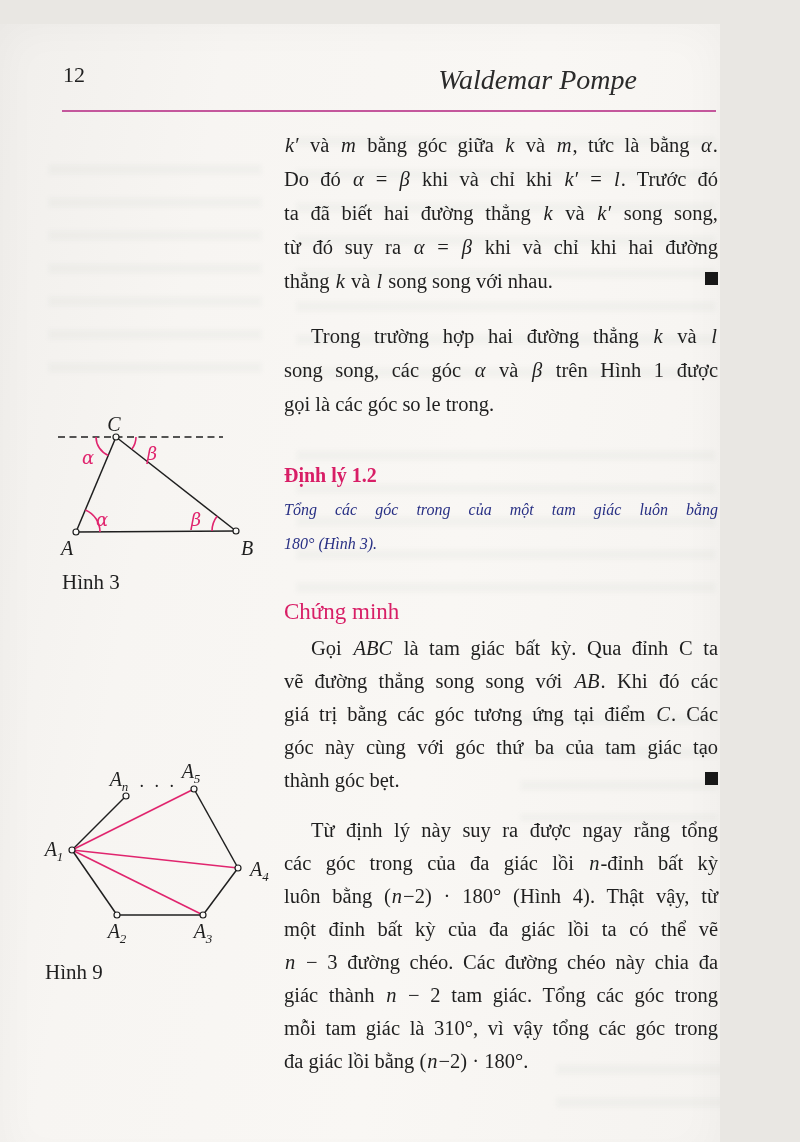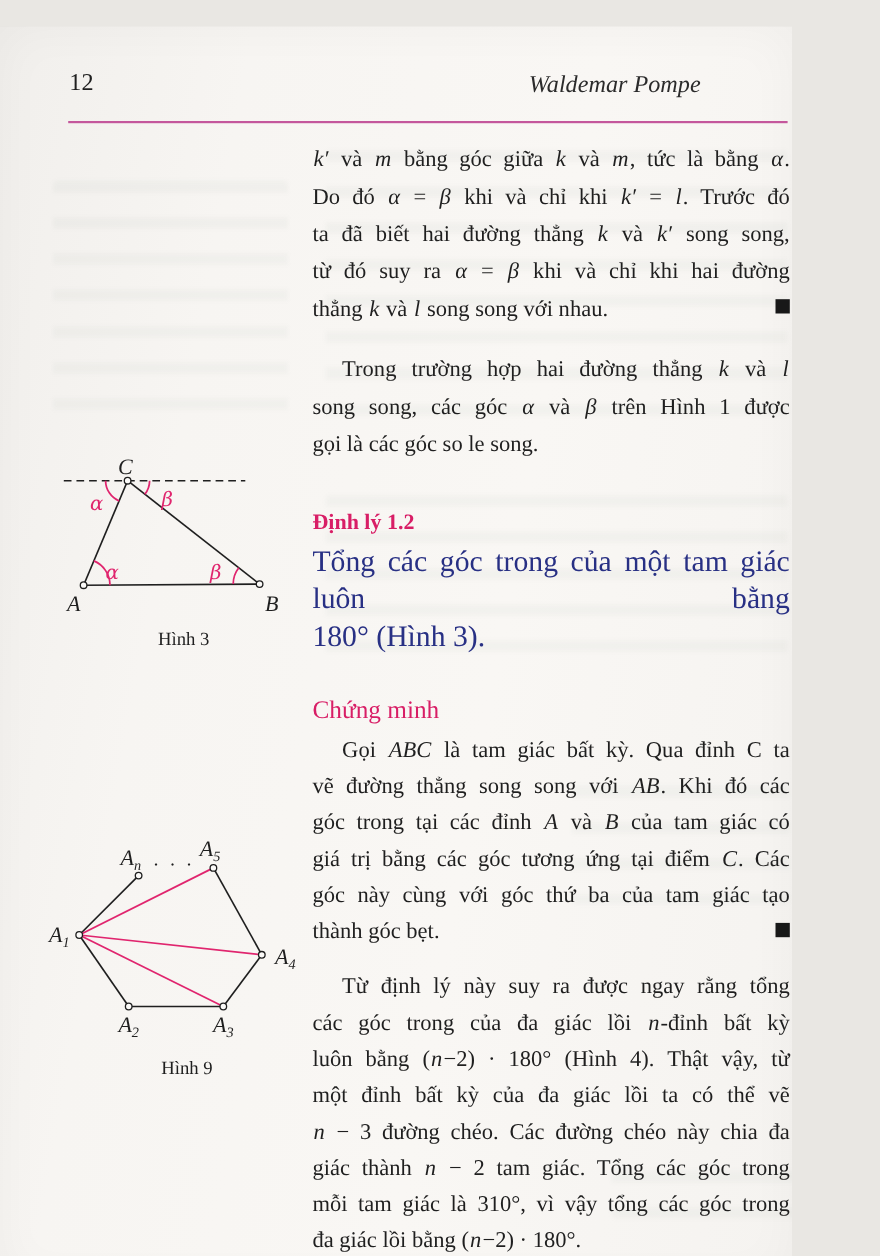--- a/index.html
+++ b/index.html
@@ -13,41 +13,41 @@
   *{box-sizing:border-box;}
   body{margin:0;background:#e9e7e3;}
   .page{
     position:relative;width:720px;height:1142px;overflow:hidden;
     background:linear-gradient(100deg,#f1efec 0%,#f7f5f2 25%,#f9f7f4 60%,#f5f3f0 100%);
     box-shadow:inset 0 0 45px rgba(0,0,0,0.035);
     font-family:"Liberation Serif","DejaVu Serif",serif;color:var(--ink);margin-top:24px;
   }
   
   .pageno{position:absolute;left:63px;top:38px;font-size:22px;}
-  .runhead{position:absolute;right:83px;top:40px;font-style:italic;font-size:22px;color:#2b2b2b;}
+  .runhead{position:absolute;right:83px;top:40px;font-style:italic;font-size:28px;color:#2b2b2b;}
   .hrule{position:absolute;left:62px;top:86px;width:654px;height:1.5px;background:var(--rule_pink);}
   
   .text-col{position:absolute;left:284px;top:104px;width:434px;font-size:20.5px;line-height:34px;z-index:2;}
   .line{text-align:justify;text-align-last:justify;}
   .line.last{text-align-last:auto;}
   .indent .line:first-child{text-indent:27px;}
   .mi{font-style:italic;padding:0 1px;}
   .qed{float:right;width:13px;height:13px;background:#181818;margin-top:8px;}
   .para2{margin-top:21px;}
   .theorem{margin-top:36px;}
   .thm-title{color:var(--accent_pink);font-weight:bold;font-size:20px;line-height:36px;}
-  .thm-body{color:var(--theorem_blue);font-size:27px;}
+  .thm-body{color:var(--theorem_blue);font-style:italic;font-size:16px;}
   .proof-head{margin-top:33px;color:var(--accent_pink);font-weight:normal;font-size:23px;line-height:36px;}
   .proof{margin-top:2px;line-height:33px;}
   .para3{margin-top:17px;line-height:33px;}
   
   .figure{position:absolute;z-index:2;}
   #fig3{left:45px;top:392px;width:210px;}
   #fig4{left:30px;top:738px;width:250px;}
-  .fig-caption{text-align:center;font-size:17px;margin-top:2px;}
+  .fig-caption{font-size:21px;margin-top:2px;}
   #fig3 .fig-caption{transform:translateX(17px);}
   #fig4 .fig-caption{transform:translateX(15px);}
   .edge{stroke:var(--ink);stroke-width:1.5;}
   .dash{stroke:var(--ink);stroke-width:1.5;stroke-dasharray:7 4.5;}
   .diag{stroke:var(--figure_magenta);stroke-width:1.6;}
   .arc{stroke:var(--figure_magenta);stroke-width:1.6;fill:none;}
   .vx{fill:#fbfaf8;stroke:var(--ink);stroke-width:1.2;}
   .vlab{font-family:"Liberation Serif",serif;font-style:italic;font-size:20px;fill:var(--ink);}
   .glab{font-family:"DejaVu Serif",serif;font-style:italic;font-size:18px;fill:var(--figure_magenta);}
   .sub{font-size:13px;}
@@ -140,34 +140,33 @@
     <div class="para para1">
         <div class="line"><i class="mi">k′</i> và <i class="mi">m</i> bằng góc giữa <i class="mi">k</i> và <i class="mi">m</i>, tức là bằng <i class="mi">α</i>.</div>
         <div class="line">Do đó <i class="mi">α</i> = <i class="mi">β</i> khi và chỉ khi <i class="mi">k′</i> = <i class="mi">l</i>. Trước đó</div>
         <div class="line">ta đã biết hai đường thẳng <i class="mi">k</i> và <i class="mi">k′</i> song song,</div>
         <div class="line">từ đó suy ra <i class="mi">α</i> = <i class="mi">β</i> khi và chỉ khi hai đường</div>
         <div class="line last">thẳng <i class="mi">k</i> và <i class="mi">l</i> song song với nhau.<span class="qed"></span></div>
       </div>
     <div class="para para2 indent">
         <div class="line">Trong trường hợp hai đường thẳng <i class="mi">k</i> và <i class="mi">l</i></div>
         <div class="line">song song, các góc <i class="mi">α</i> và <i class="mi">β</i> trên Hình 1 được</div>
-        <div class="line last">gọi là các góc so le song.</div>
+        <div class="line last">gọi là các góc so le trong.</div>
       </div>
     <div class="theorem">
       <div class="thm-title">Định lý 1.2</div>
       <div class="thm-body">
           <div class="line">Tổng các góc trong của một tam giác luôn bằng</div>
           <div class="line last">180° (Hình 3).</div>
         </div>
     </div>
     <div class="proof-head">Chứng minh</div>
     <div class="para proof indent">
         <div class="line">Gọi <i class="mi">ABC</i> là tam giác bất kỳ. Qua đỉnh C ta</div>
         <div class="line">vẽ đường thẳng song song với <i class="mi">AB</i>. Khi đó các</div>
-        <div class="line">góc trong tại các đỉnh <i class="mi">A</i> và <i class="mi">B</i> của tam giác có</div>
         <div class="line">giá trị bằng các góc tương ứng tại điểm <i class="mi">C</i>. Các</div>
         <div class="line">góc này cùng với góc thứ ba của tam giác tạo</div>
         <div class="line last">thành góc bẹt.<span class="qed"></span></div>
       </div>
     <div class="para para3 indent">
         <div class="line">Từ định lý này suy ra được ngay rằng tổng</div>
         <div class="line">các góc trong của đa giác lồi <i class="mi">n</i>-đỉnh bất kỳ</div>
         <div class="line">luôn bằng (<i class="mi">n</i>−2) · 180° (Hình 4). Thật vậy, từ</div>
         <div class="line">một đỉnh bất kỳ của đa giác lồi ta có thể vẽ</div>
         <div class="line"><i class="mi">n</i> − 3 đường chéo. Các đường chéo này chia đa</div>

